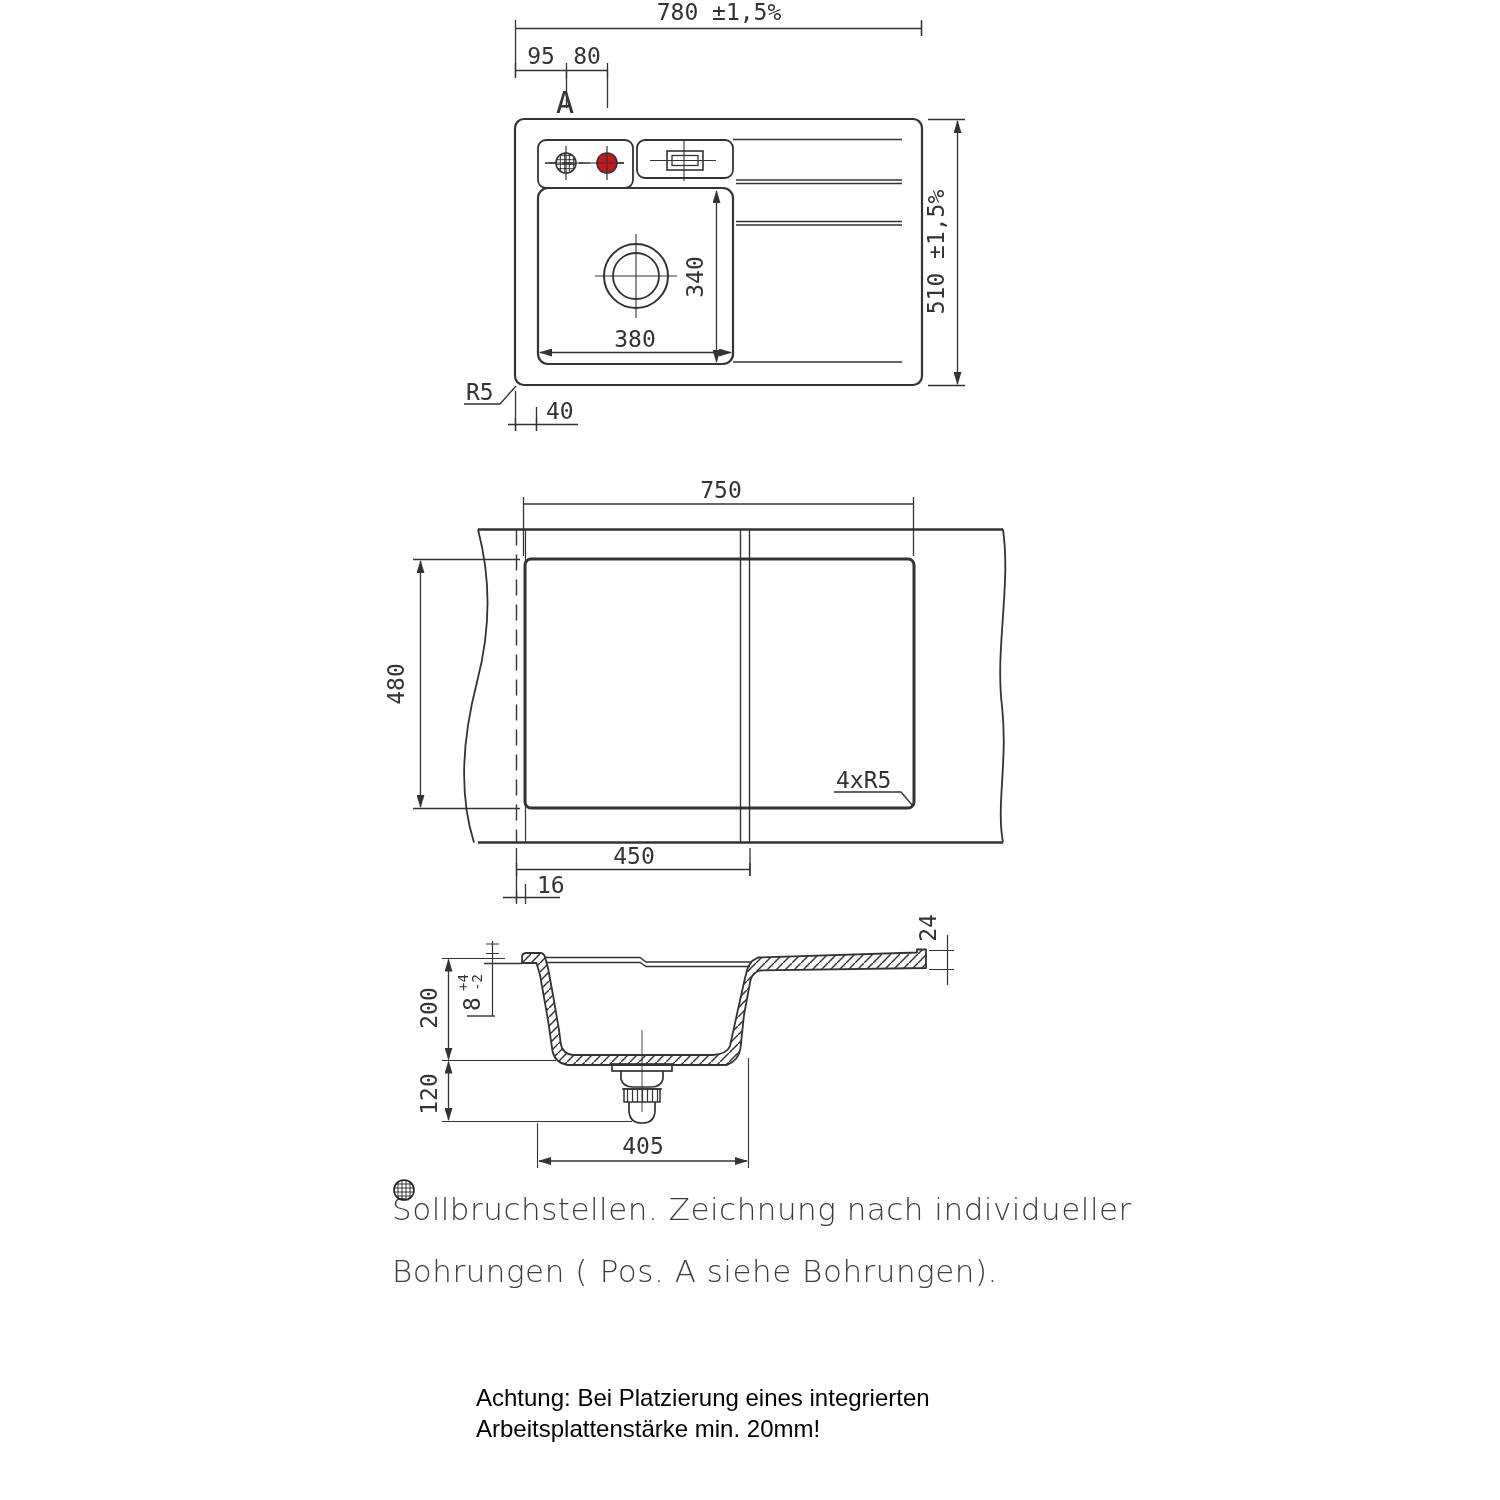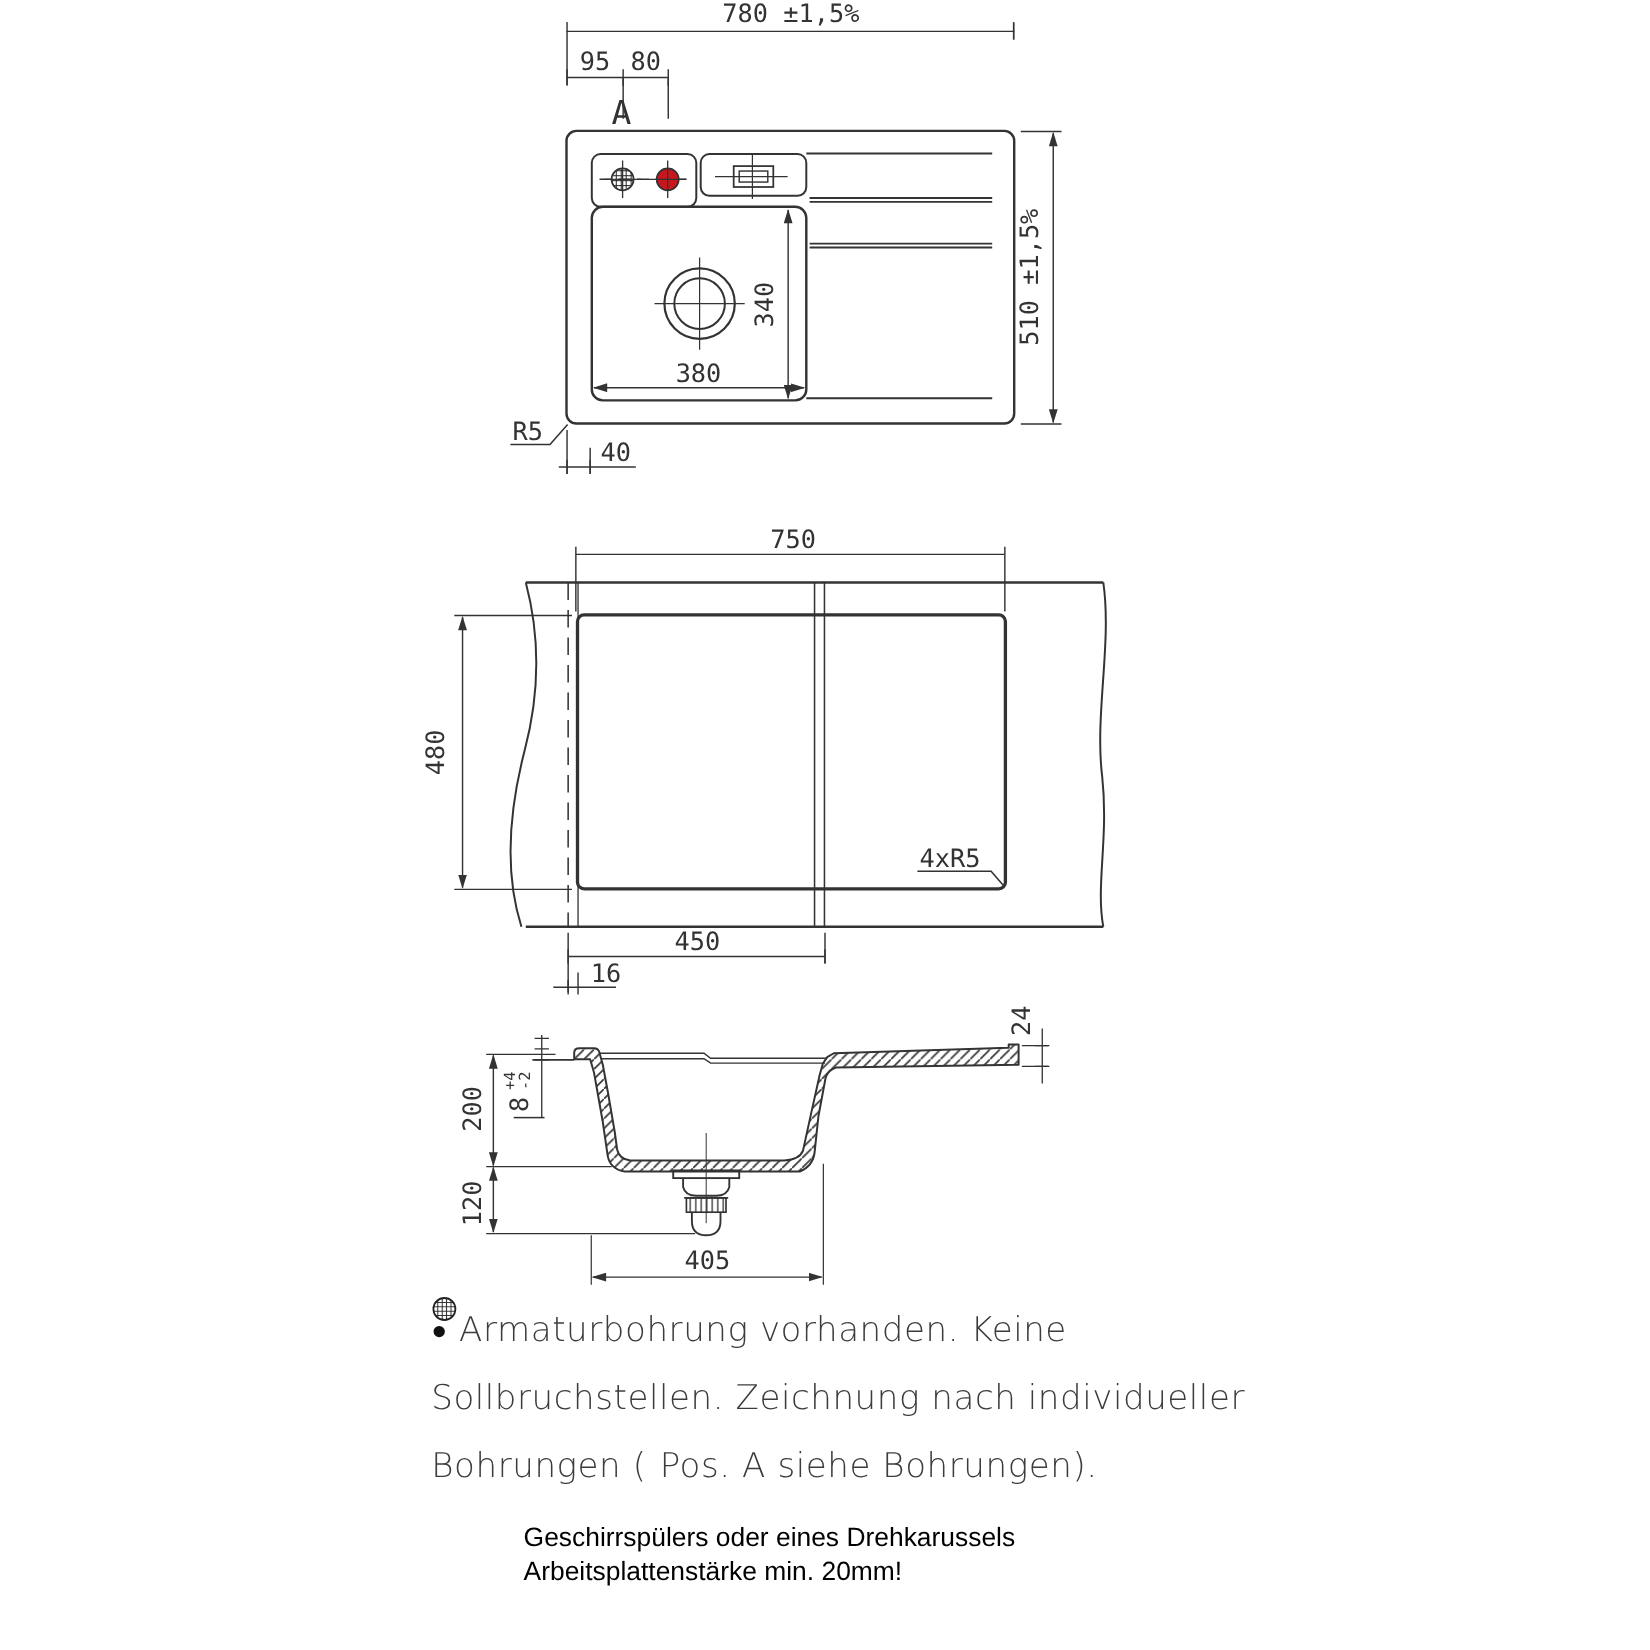--- a/index.html
+++ b/index.html
@@ -218,35 +218,31 @@
 
     <g stroke-width="1.3">
       <path d="M537.5,1123 V1168 M748.5,1058 V1168" stroke-width="1.1"></path>
       <path d="M539,1161 H747" marker-start="url(#arrS)" marker-end="url(#arrE)"></path>
     </g>
     <text class="dim-t" x="643" y="1154" text-anchor="middle" stroke="none" fill="#333">405</text>
   </g>
 </svg>
 
 <div class="note-tech">
-  <div>
-    <span class="bullet">●</span>
-    <span>Armaturbohrung vorhanden. Keine</span>
-  </div>
   <div>Sollbruchstellen. Zeichnung nach individueller</div>
   <div>
     <span>Bohrungen (</span><span class="sym"><svg width="24" height="24" viewBox="0 0 24 24">
             <defs>
               <pattern id="xh2" width="4" height="4" patternUnits="userSpaceOnUse">
                 <path d="M0,2 H4 M2,0 V4" stroke="#222" stroke-width="0.9"></path>
               </pattern>
             </defs>
             <circle cx="12" cy="12" r="10" fill="url(#xh2)" stroke="#222" stroke-width="1.6"></circle>
           </svg></span><span>Pos. A siehe Bohrungen).</span>
   </div>
 </div>
 
 <div class="note-warning">
-  <div>Geschirrspülers oder eines Drehkarussels</div>
+  <div>Achtung: Bei Platzierung eines integrierten</div>
   <div>Arbeitsplattenstärke min. 20mm!</div>
 </div>
 
 </div>
 
 </body></html>

